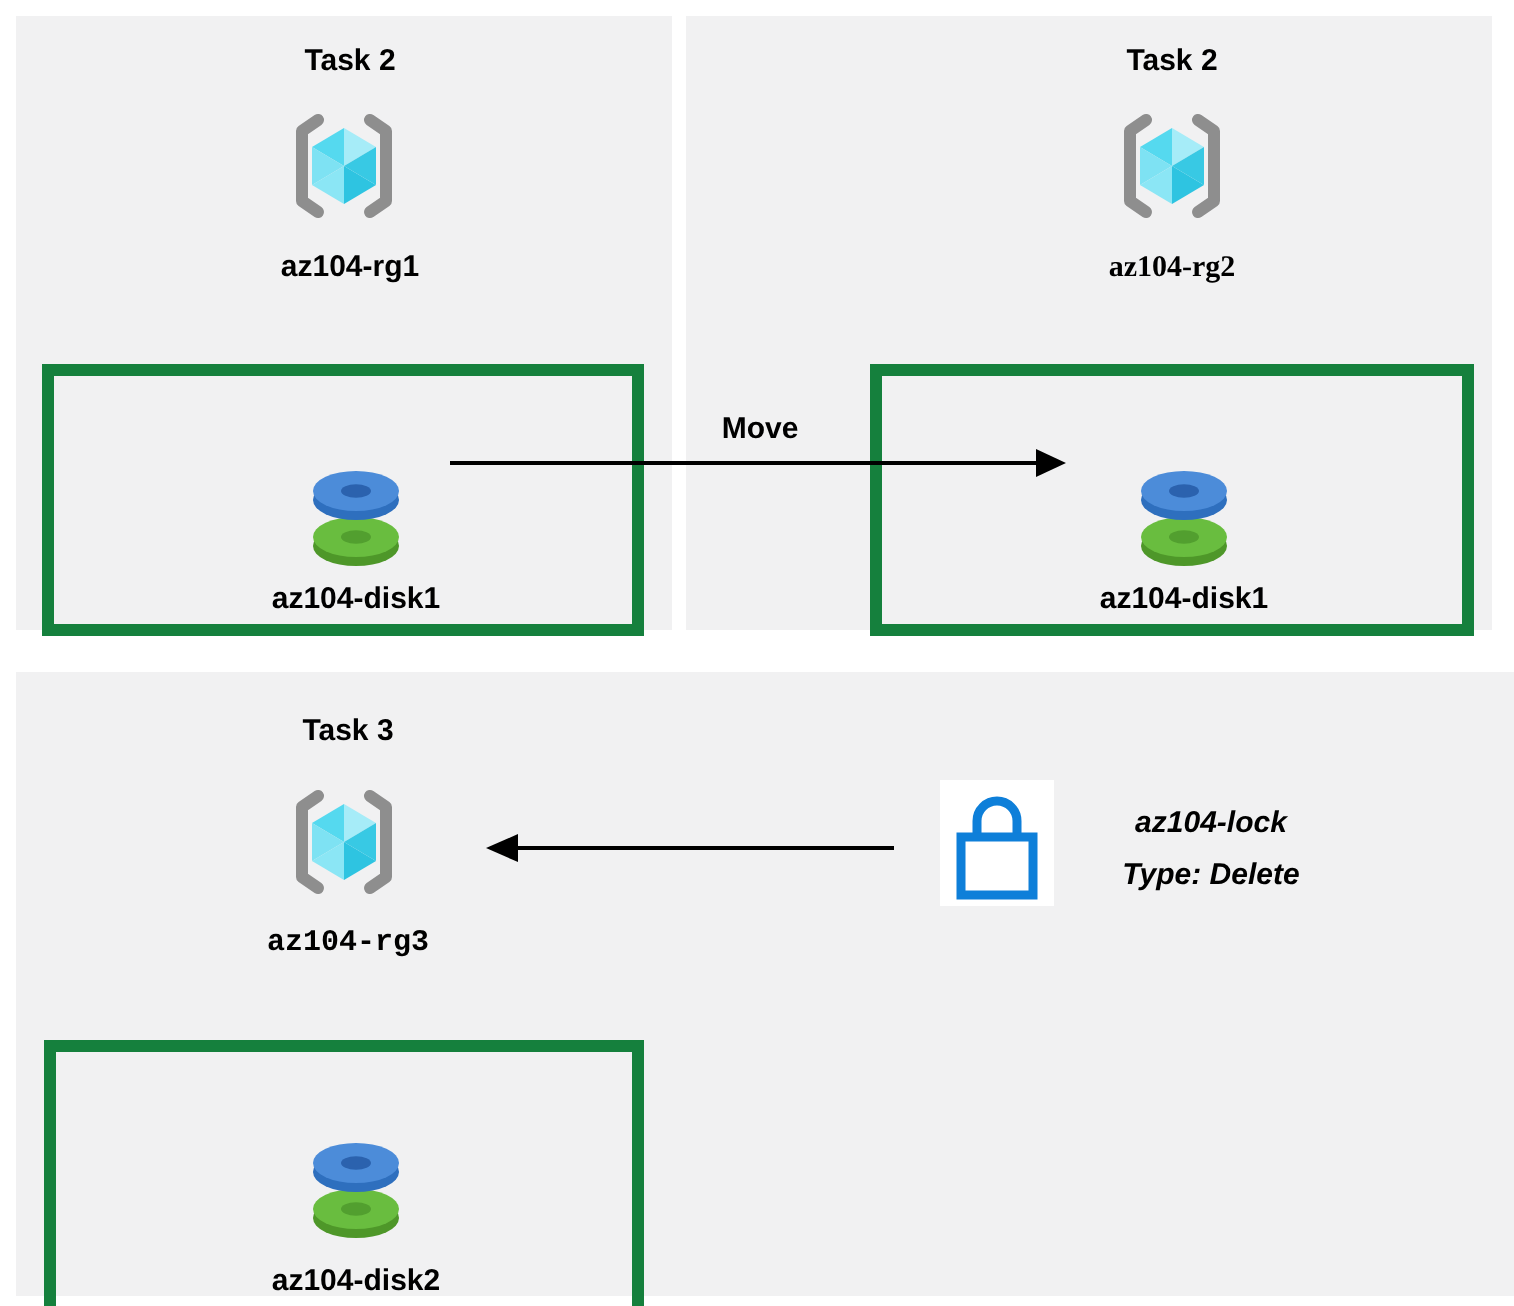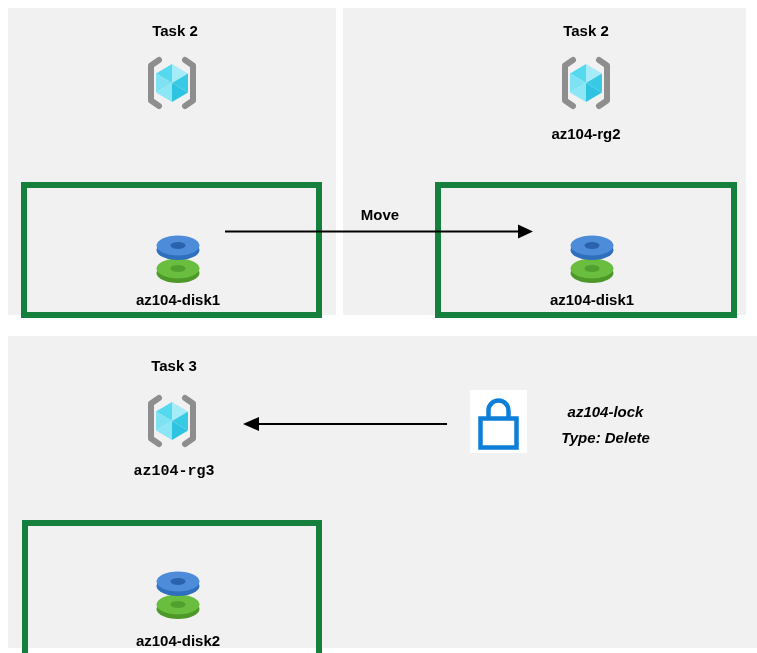--- a/index.html
+++ b/index.html
@@ -45,34 +45,35 @@
       <path d="M18.5 30 V20.5 a10 10 0 0 1 20 0 V30" fill="none" stroke="#0E7FD9" stroke-width="4.5"></path>
       <rect x="10.5" y="28.5" width="36" height="29" fill="#ffffff" stroke="#0E7FD9" stroke-width="4.5"></rect>
     </symbol>
   </svg>
 
   <section class="panel" style="left:8px;top:8px;width:328px;height:307px;">
     <div class="abs label" style="left:107px;top:14px;width:120px;">Task 2</div>
     <svg class="abs" style="left:134px;top:46px;" width="60" height="58">
         <use href="#rg-icon"></use>
       </svg>
+    <div class="abs label" style="left:107px;top:117px;width:120px;">az104-rg1</div>
     <div class="box" style="left:13px;top:154px;width:301px;height:136px;">
       <svg class="abs" style="left:122px;top:43px;" width="58" height="53">
           <use href="#disk-icon"></use>
         </svg>
       <div class="abs label" style="left:91px;top:103px;width:120px;">az104-disk1</div>
     </div>
   </section>
 
   <section class="panel" style="left:343px;top:8px;width:403px;height:307px;">
     <div class="abs label" style="left:183px;top:14px;width:120px;">Task 2</div>
     <svg class="abs" style="left:213px;top:46px;" width="60" height="58">
         <use href="#rg-icon"></use>
       </svg>
-    <div class="abs label" style="left:183px;top:117px;width:120px;">az104-rg2</div>
+    <div class="abs label" style="left:183px;top:117px;width:120px;font-family:Liberation Serif, serif;">az104-rg2</div>
     <div class="box" style="left:92px;top:154px;width:302px;height:136px;">
       <svg class="abs" style="left:122px;top:43px;" width="58" height="53">
           <use href="#disk-icon"></use>
         </svg>
       <div class="abs label" style="left:91px;top:103px;width:120px;">az104-disk1</div>
     </div>
   </section>
 
   <section class="panel" style="left:8px;top:336px;width:738px;height:312px;padding-left:24px;">
     <div class="abs label" style="left:106px;top:21px;width:120px;">Task 3</div>

